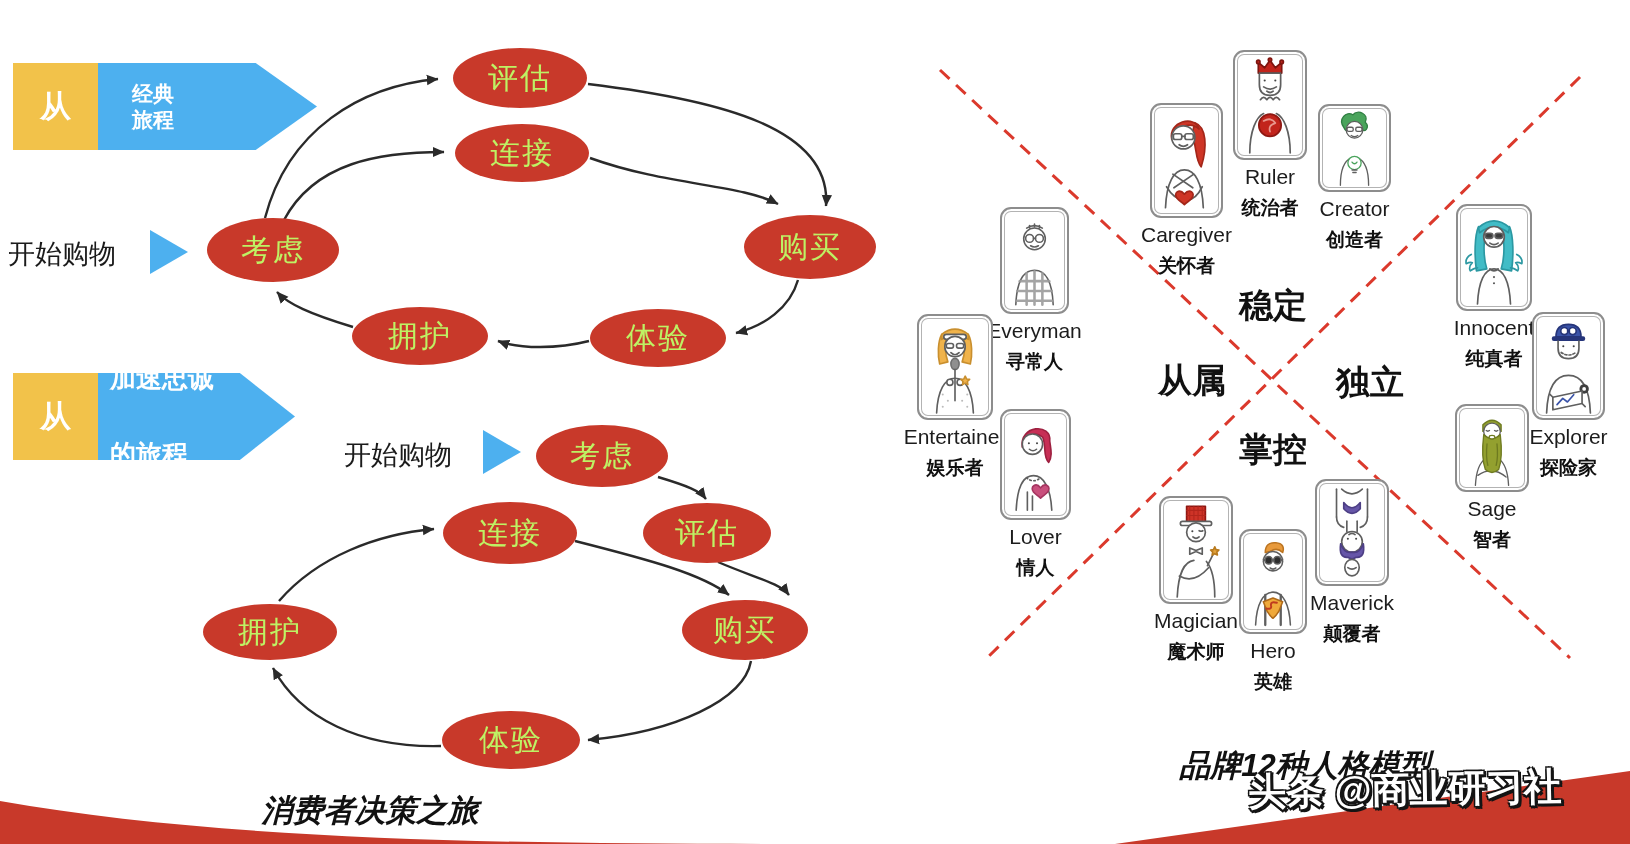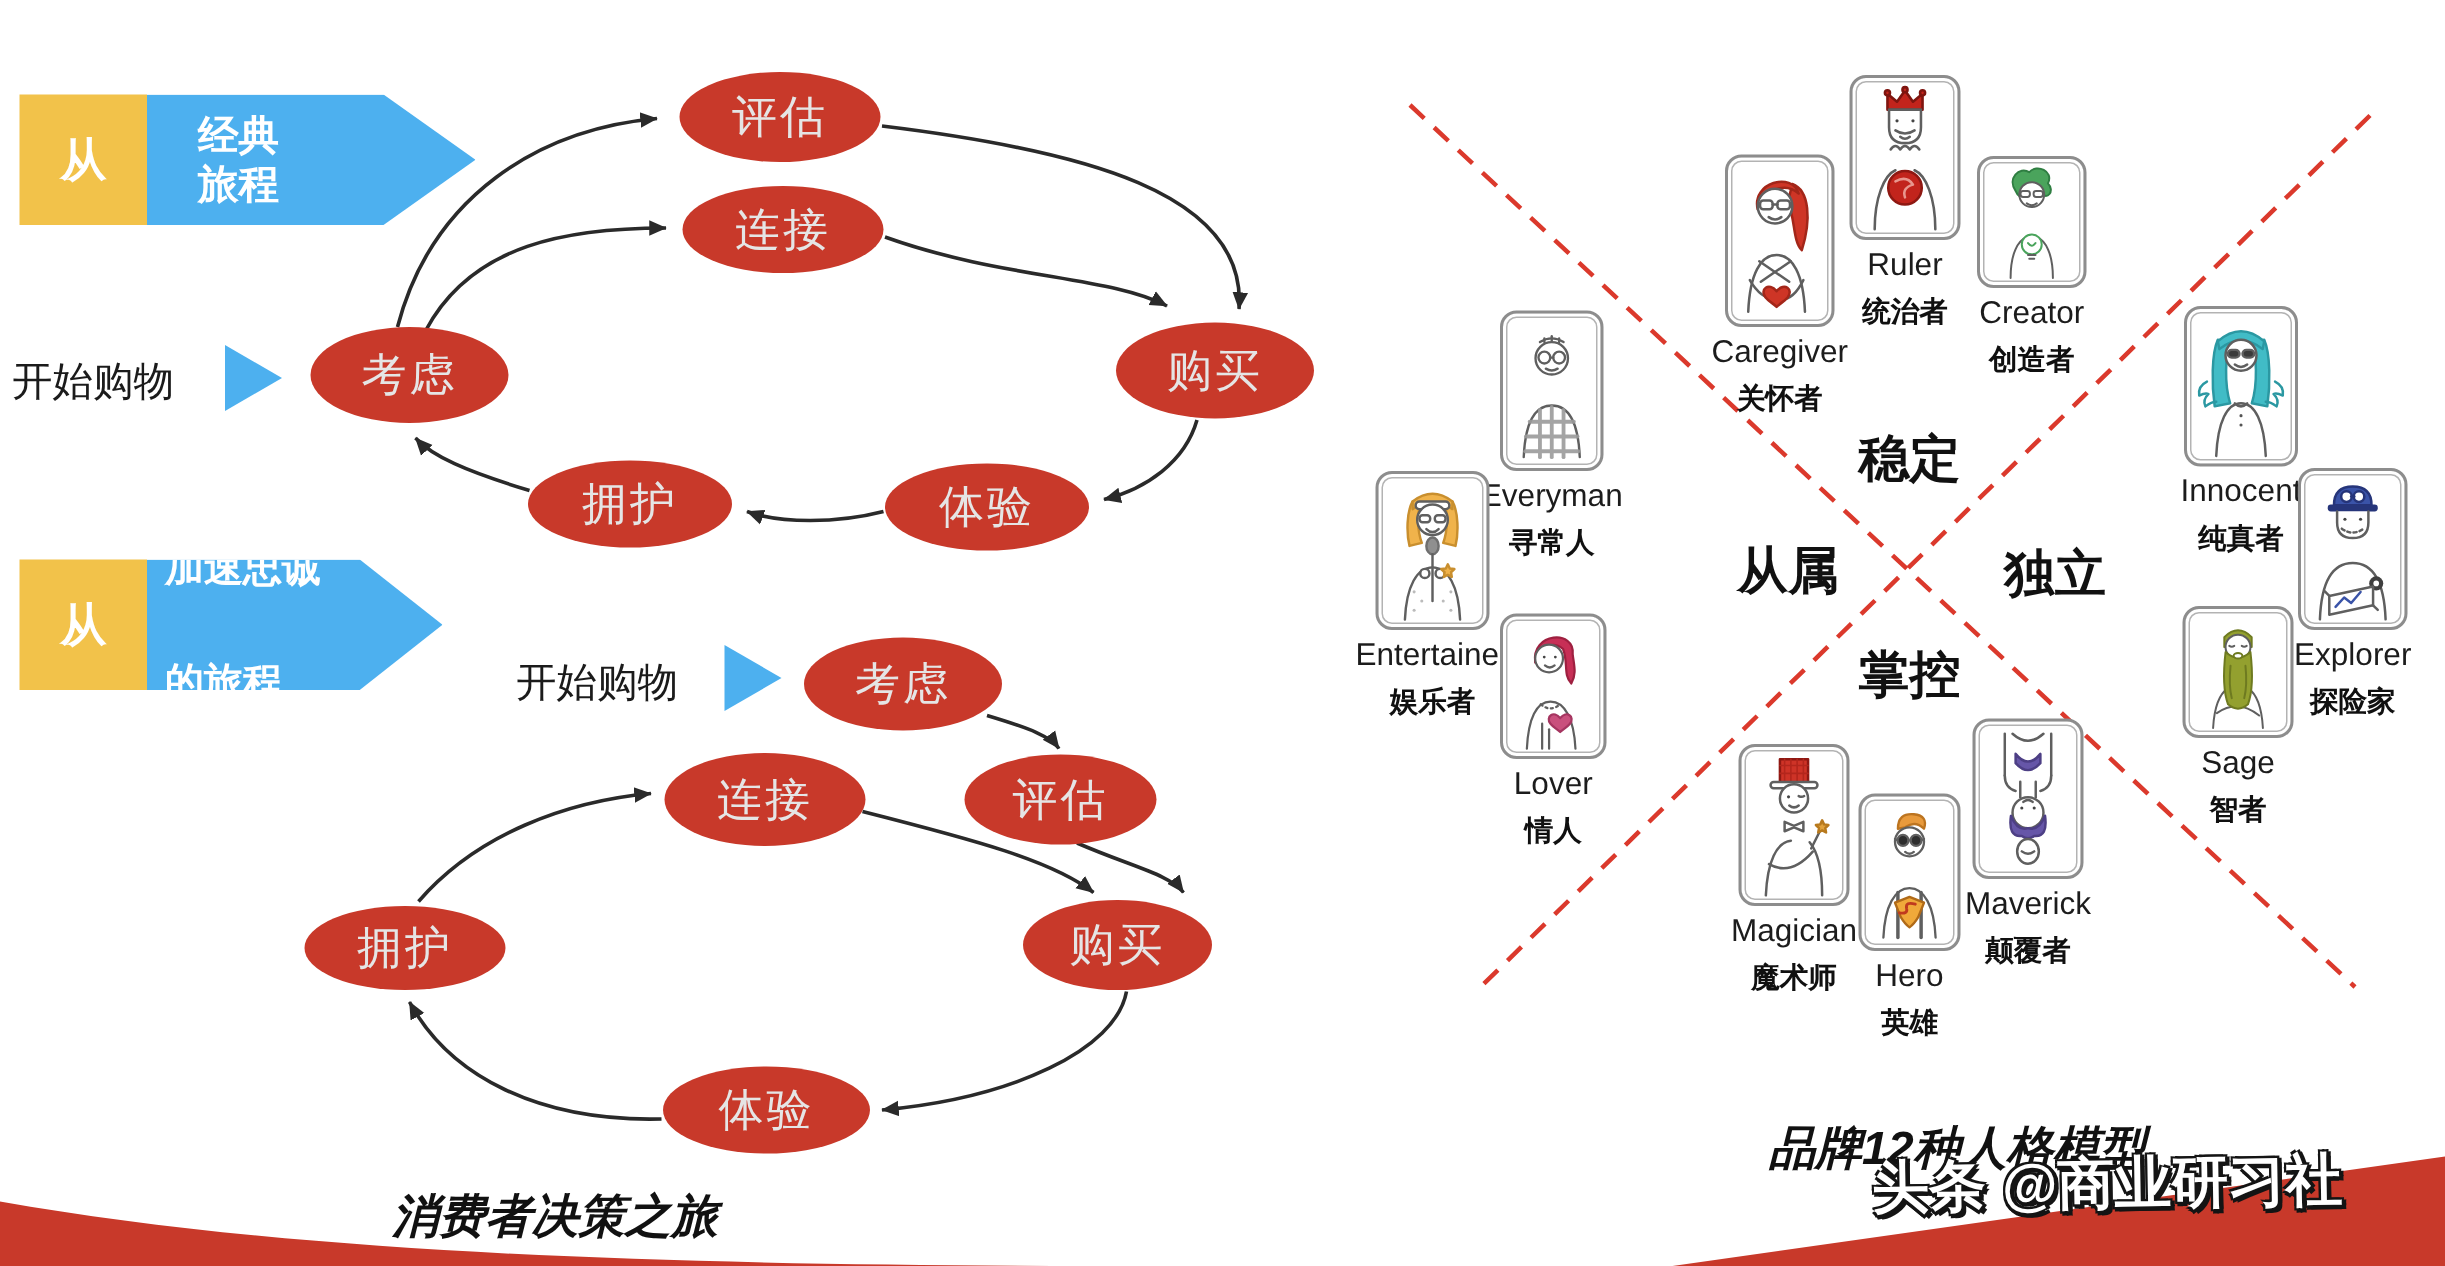--- a/index.html
+++ b/index.html
@@ -1,30 +1,30 @@
 <!DOCTYPE html>
 <html><head>
 <meta charset="utf-8">
 <style>
   html,body{margin:0;padding:0;background:#fff;}
   .canvas{position:relative;width:1630px;height:844px;background:#ffffff;overflow:hidden;
           font-family:"Liberation Sans","DejaVu Sans",sans-serif;}
   svg.layer{position:absolute;left:0;top:0;}
   
-  .node{position:absolute;background:#C8392A;color:#e5e5e5;border-radius:50%;
+  .node{position:absolute;background:#C8392A;color:#bef264;border-radius:50%;
         display:flex;align-items:center;justify-content:center;
         font-size:30px;letter-spacing:2px;font-weight:500;}
   
   .banner-from{position:absolute;background:#F2C24A;color:#fff;font-size:31px;font-weight:700;
         display:flex;align-items:center;justify-content:center;}
   .banner-arrow{position:absolute;background:#4DB0EF;color:#fff;font-weight:700;
         display:flex;flex-direction:column;justify-content:center;line-height:1.2;
         clip-path:polygon(0 0,72% 0,100% 50%,72% 100%,0 100%);}
   .banner-arrow .ln{white-space:nowrap;}
-  .b1{font-size:27px;padding-left:34px;}
+  .b1{font-size:21px;padding-left:34px;}
   .b2{font-size:26px;padding-left:12px;}
   .start-label{position:absolute;font-size:27px;color:#1b1b1b;white-space:nowrap;}
   .tri{position:absolute;width:0;height:0;border-top:22px solid transparent;
        border-bottom:22px solid transparent;border-left:38px solid #4DB0EF;}
   .caption{position:absolute;font-size:31px;font-weight:800;font-style:italic;color:#111;
            text-align:center;white-space:nowrap;}
   
   .axis{position:absolute;font-size:34px;font-weight:800;color:#111;
         transform:translate(-50%,-50%);white-space:nowrap;}
   .arch{position:absolute;}
@@ -262,21 +262,21 @@
           </g>
         </g>
       </svg>
     </div>
     <div class="labels">
       <div class="en">Entertainer</div>
       <div class="zh">娱乐者</div>
     </div>
   </div>
 
-  <div class="arch" style="left:1000px;top:409px;width:71px;height:97px;">
+  <div class="arch" style="left:1000px;top:409px;width:71px;height:111px;">
     <div class="card">
       <svg viewBox="0 0 60 94">
         <g stroke="#5f5f5f" stroke-width="1.6" fill="none" stroke-linecap="round" stroke-linejoin="round">
           <path d="M17,30 C14,8 46,6 44,24 C45,32 47,38 43,45 C37,39 41,30 37,20 C29,14 22,18 21,30 Z" fill="#C72F56" stroke="#9E2040"></path>
           <circle cx="27" cy="27" r="10" fill="#fff"></circle>
           <circle cx="23.5" cy="26" r="1" fill="#444" stroke="none"></circle>
           <circle cx="31.5" cy="26" r="1" fill="#444" stroke="none"></circle>
           <path d="M24,32 q3.5,3 7,0"></path>
           <path d="M11,92 C12,70 18,58 28,58 C38,58 45,70 46,92"></path>
           <path d="M21,60 Q28,66 35,60" stroke-dasharray="1.5 2.5"></path>

